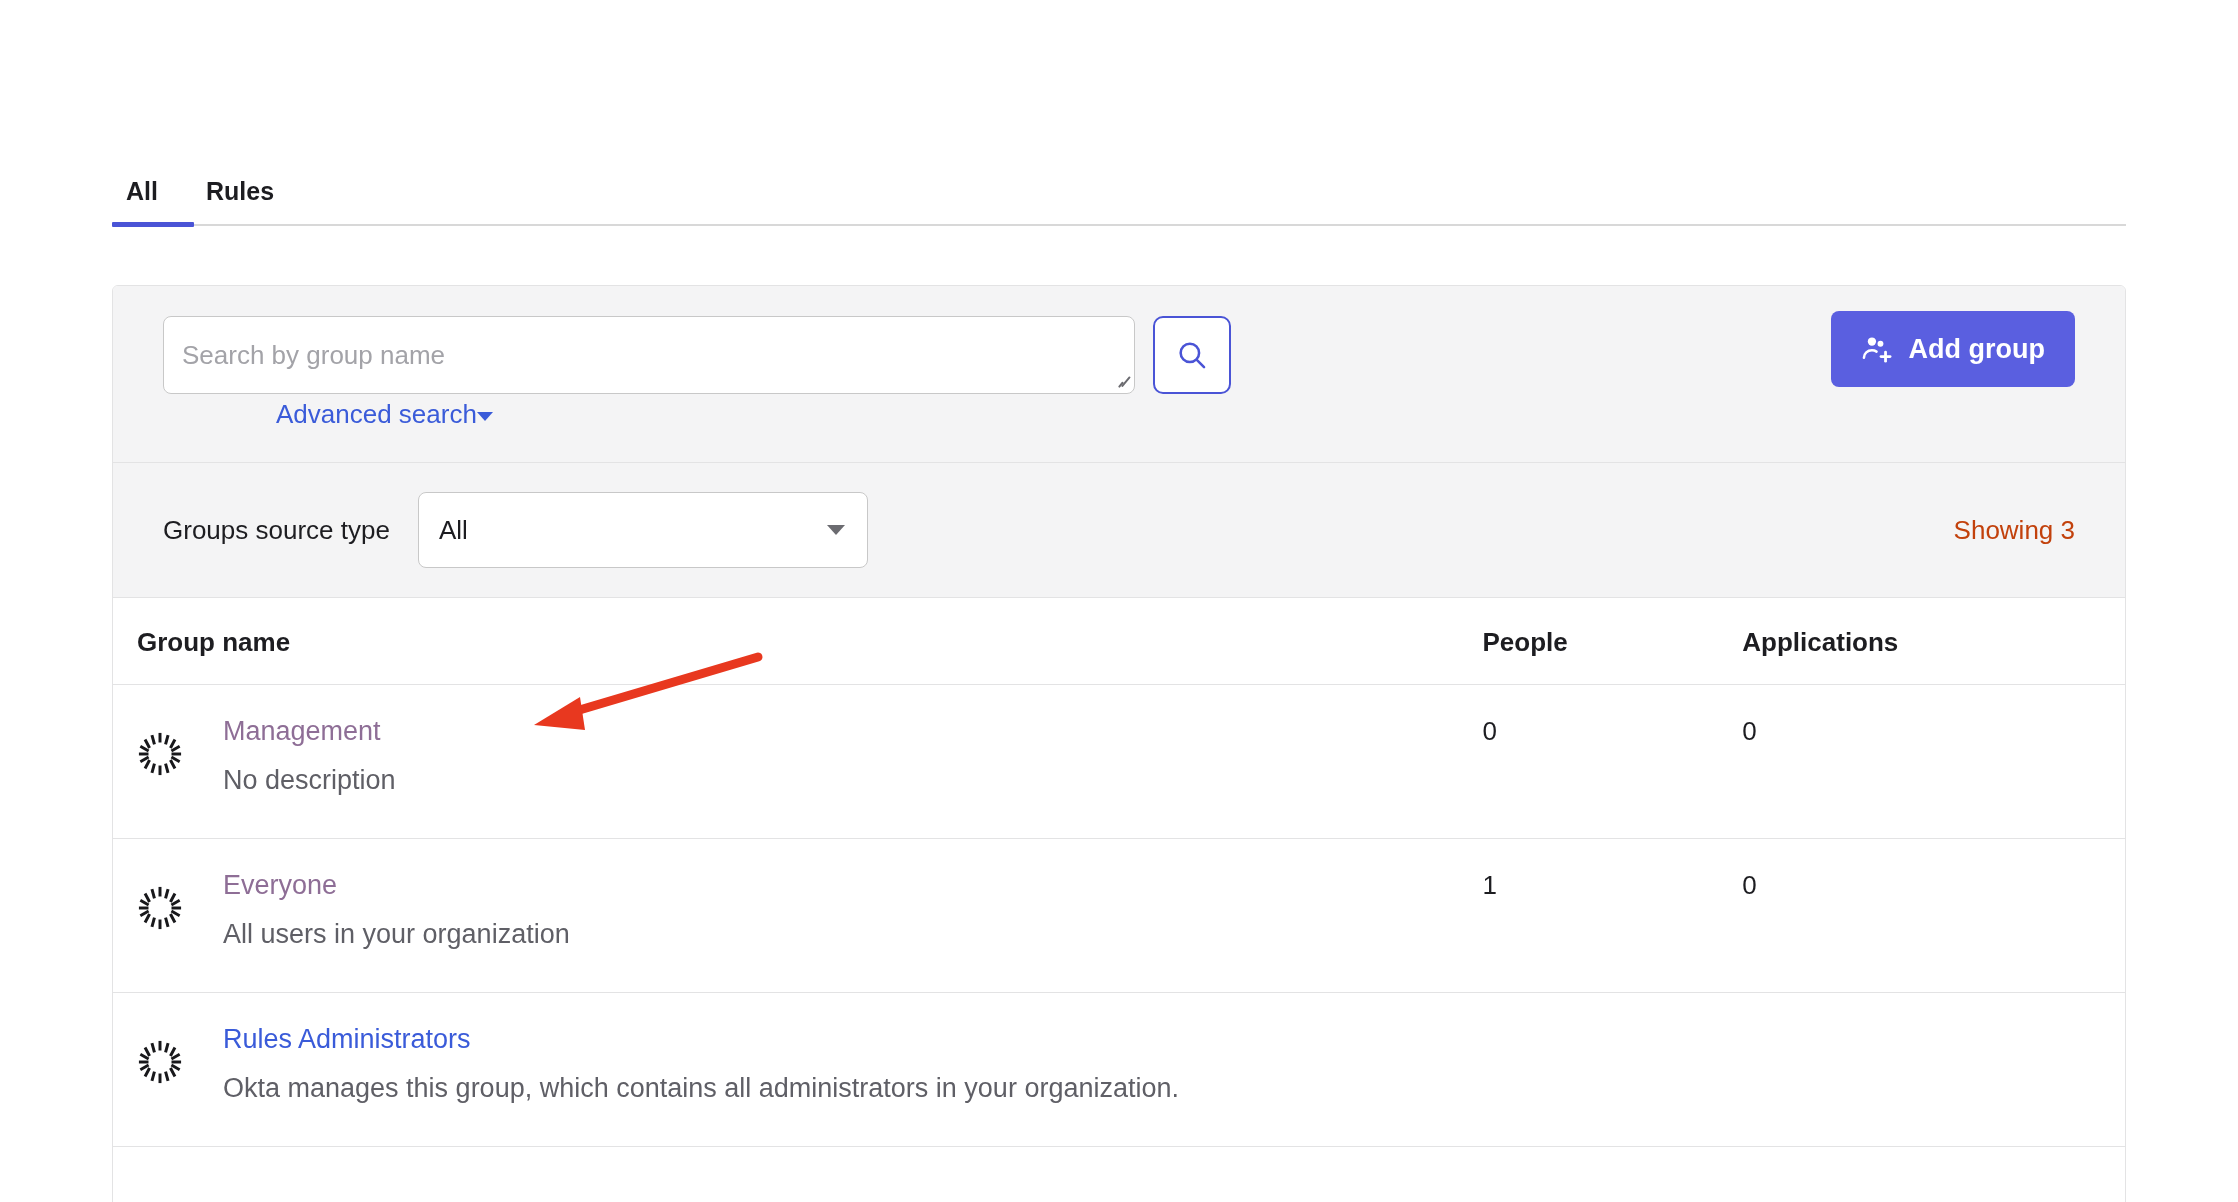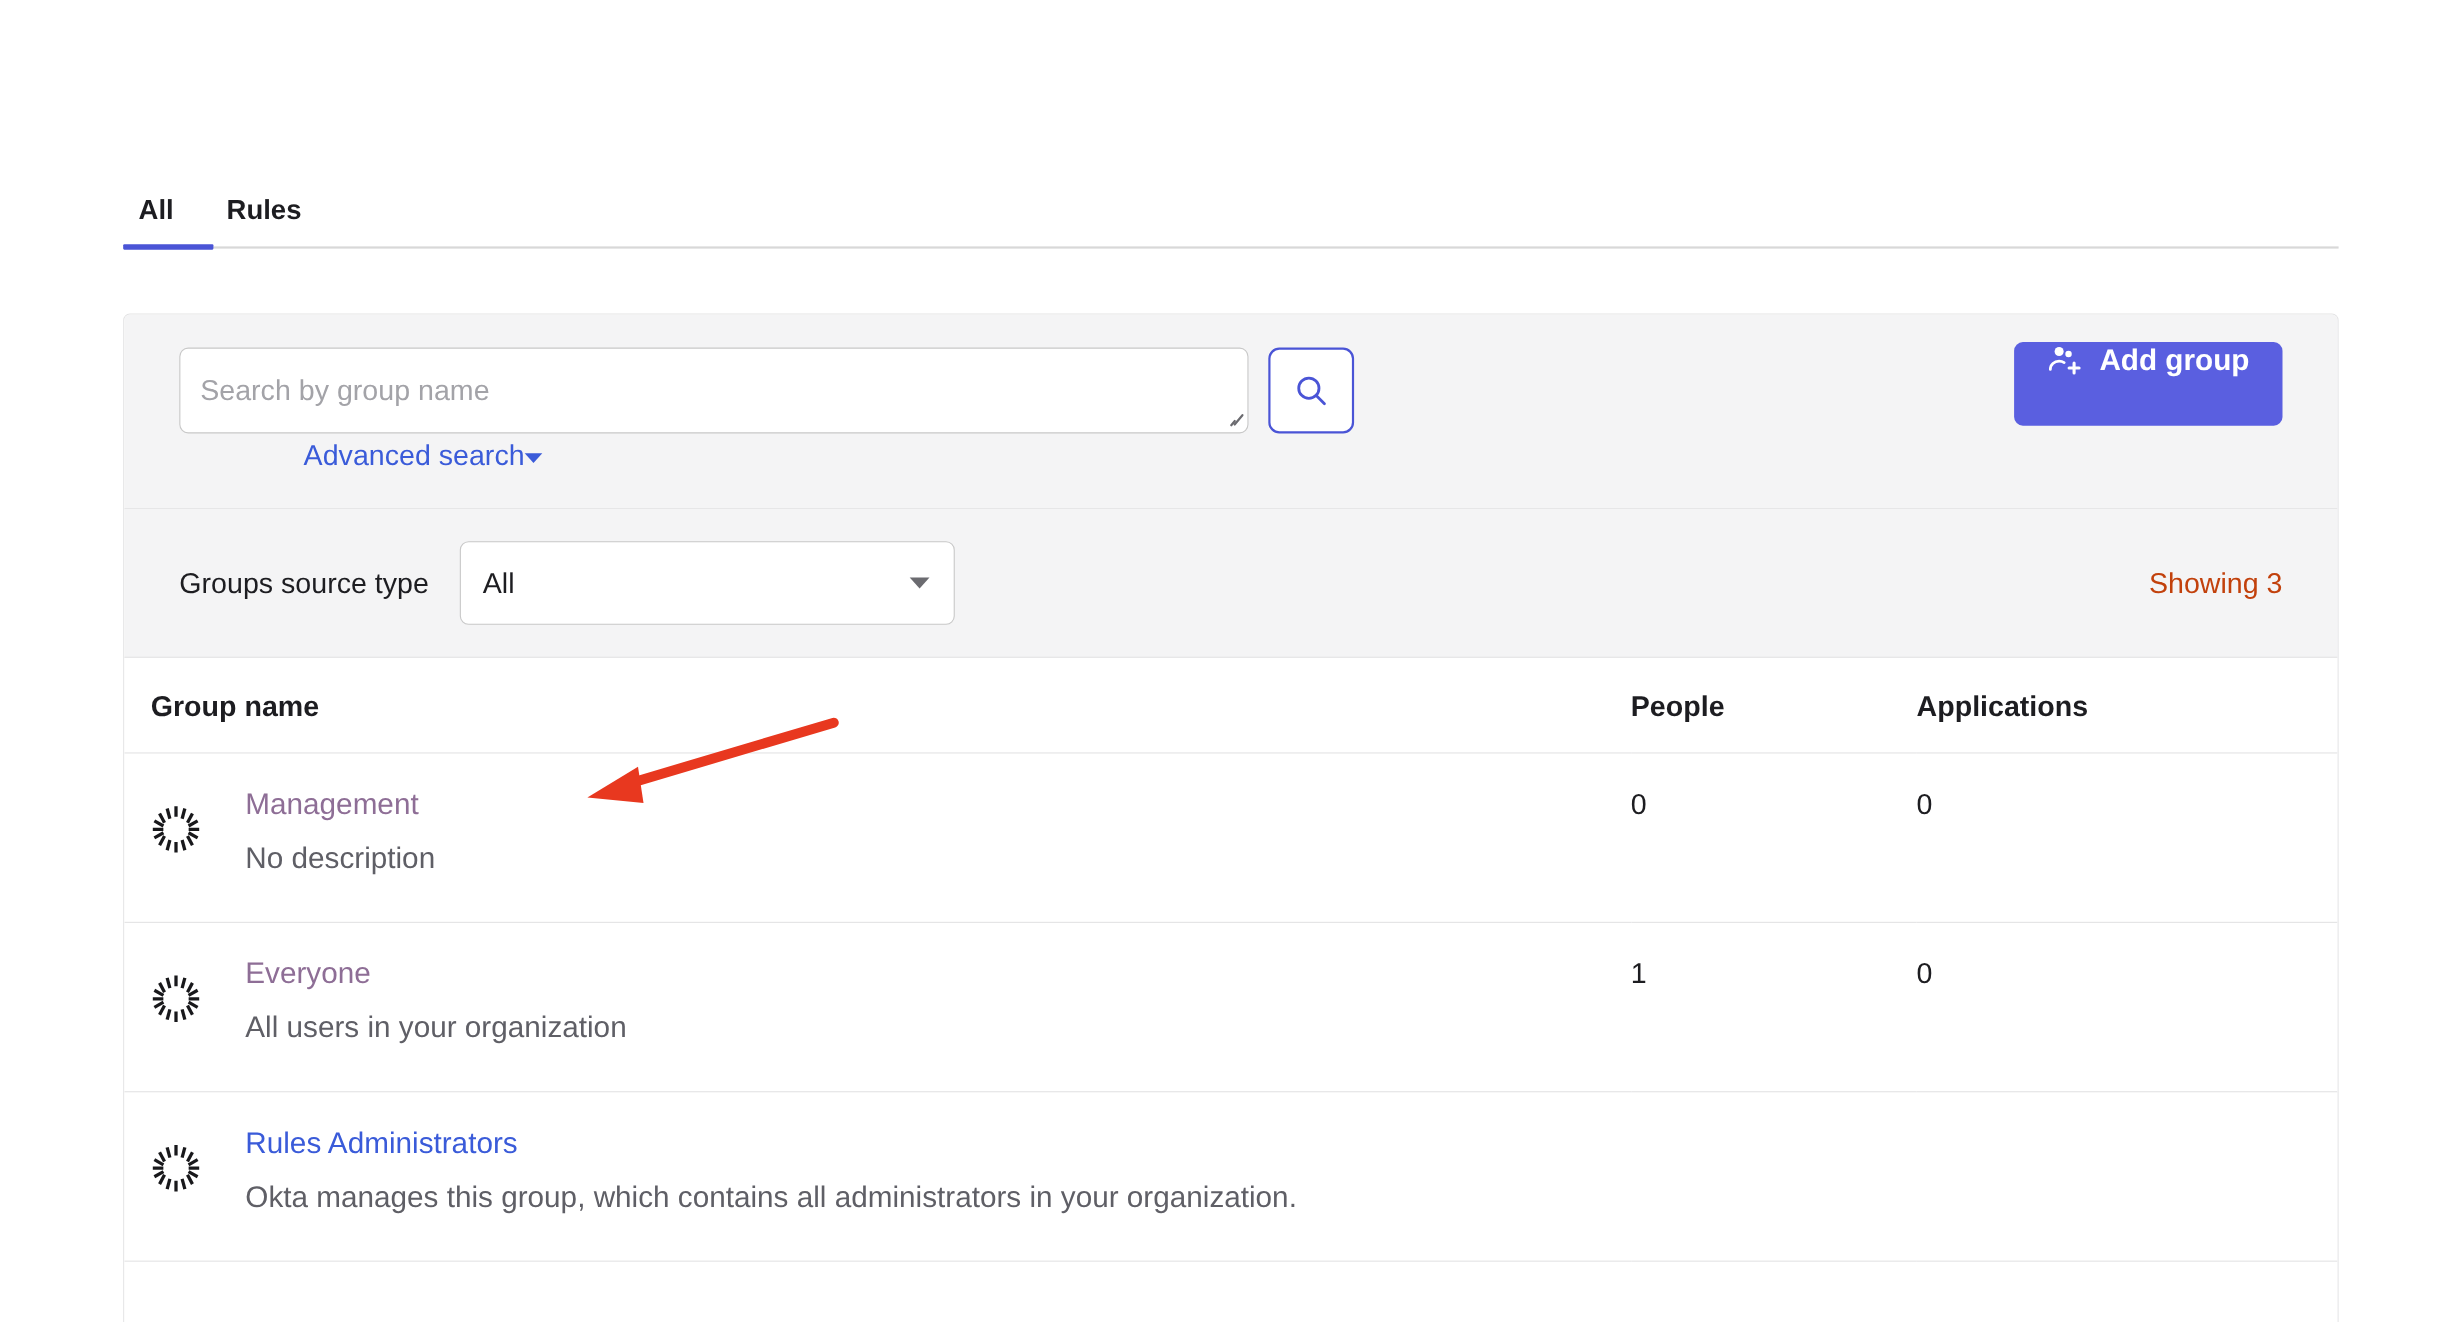--- a/index.html
+++ b/index.html
@@ -216,20 +216,21 @@
     height: 76px;
     padding: 0 30px;
     background: #5A5FE0;
     border: none;
     border-radius: 8px;
     color: #ffffff;
     font-size: 27px;
     font-weight: 700;
     font-family: "Liberation Sans", sans-serif;
     display: flex;
+    align-items: center;
     gap: 16px;
     cursor: pointer;
     line-height: 32px;
   }
 
   
   .filter-section {
     background: #f4f4f5;
     border-bottom: 1px solid #e3e3e4;
     height: 134px;

